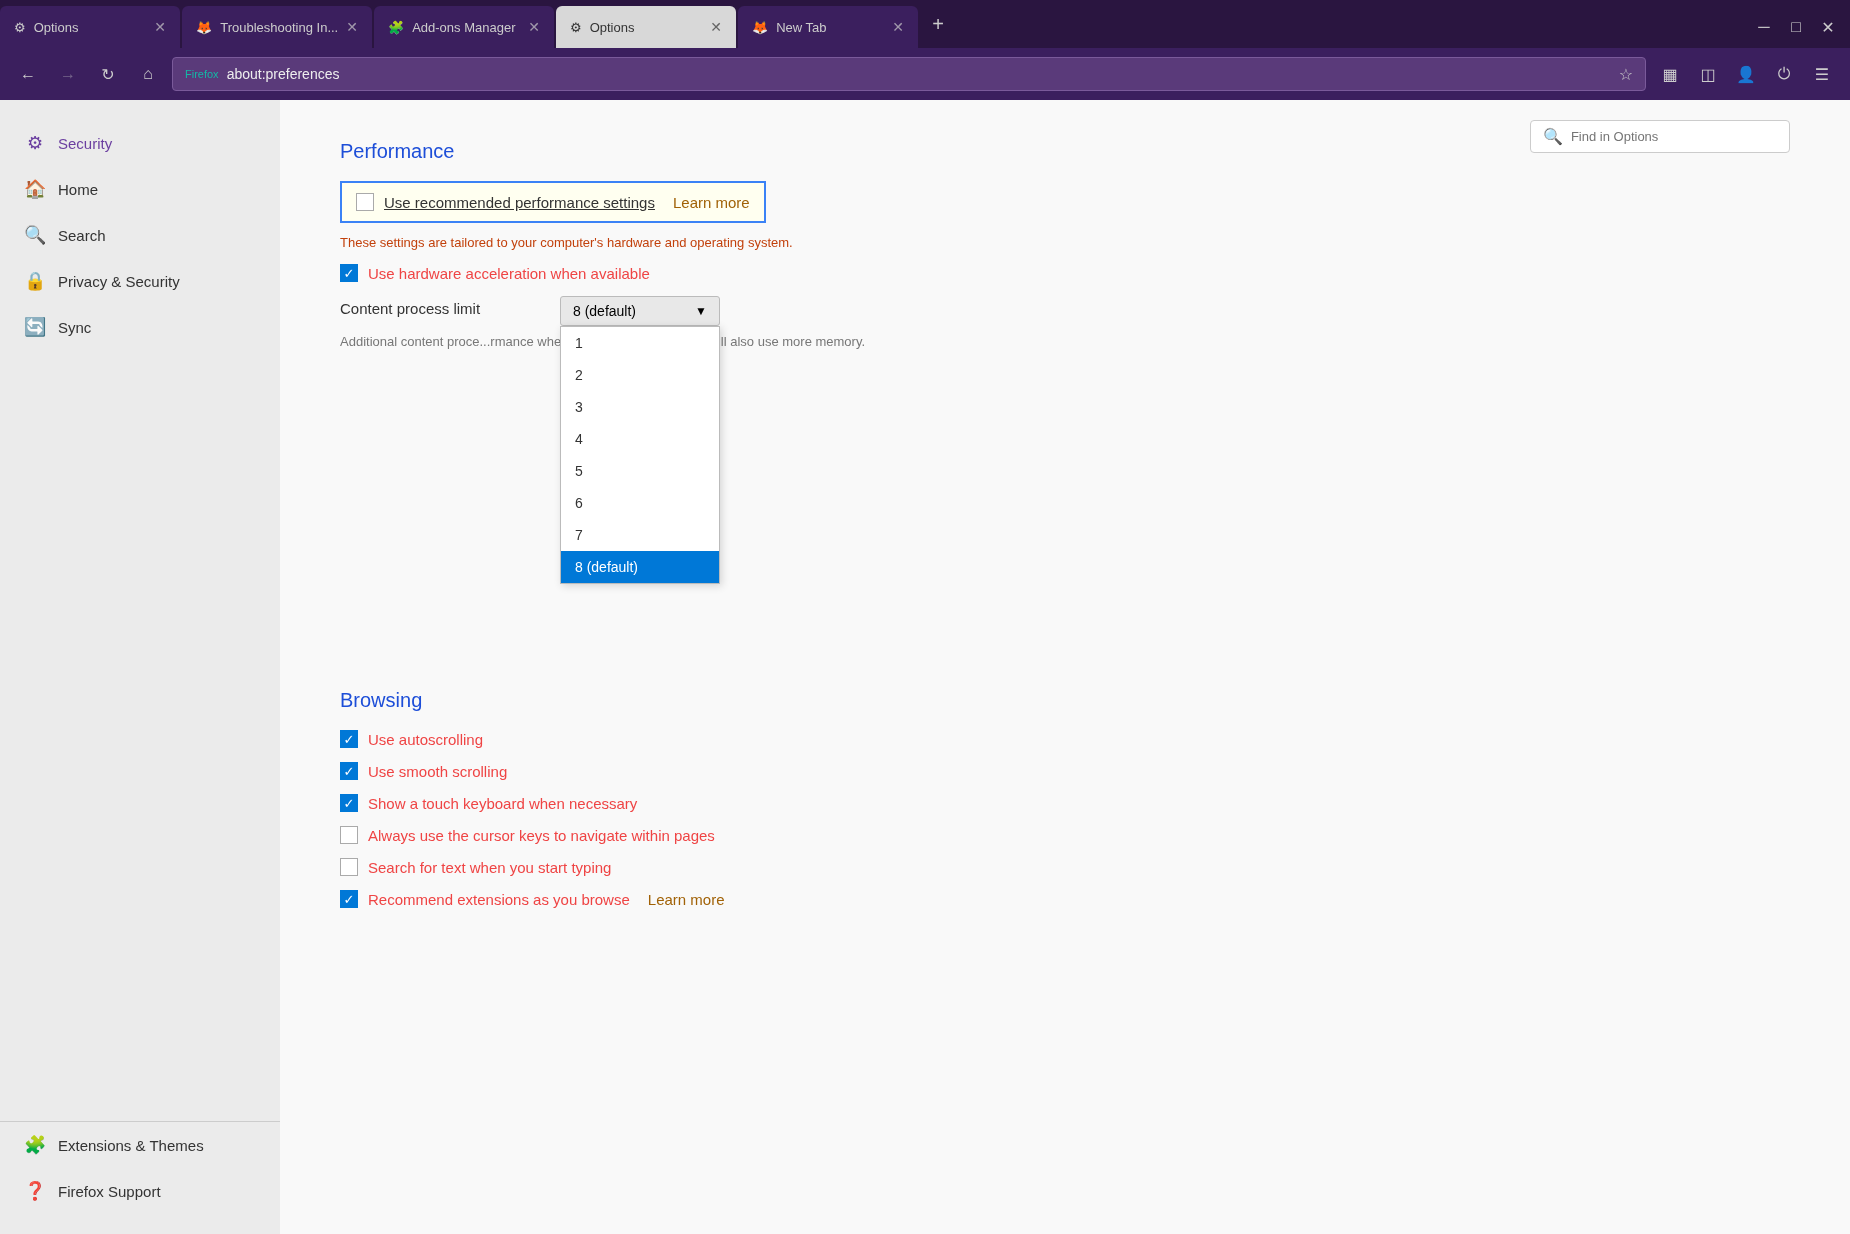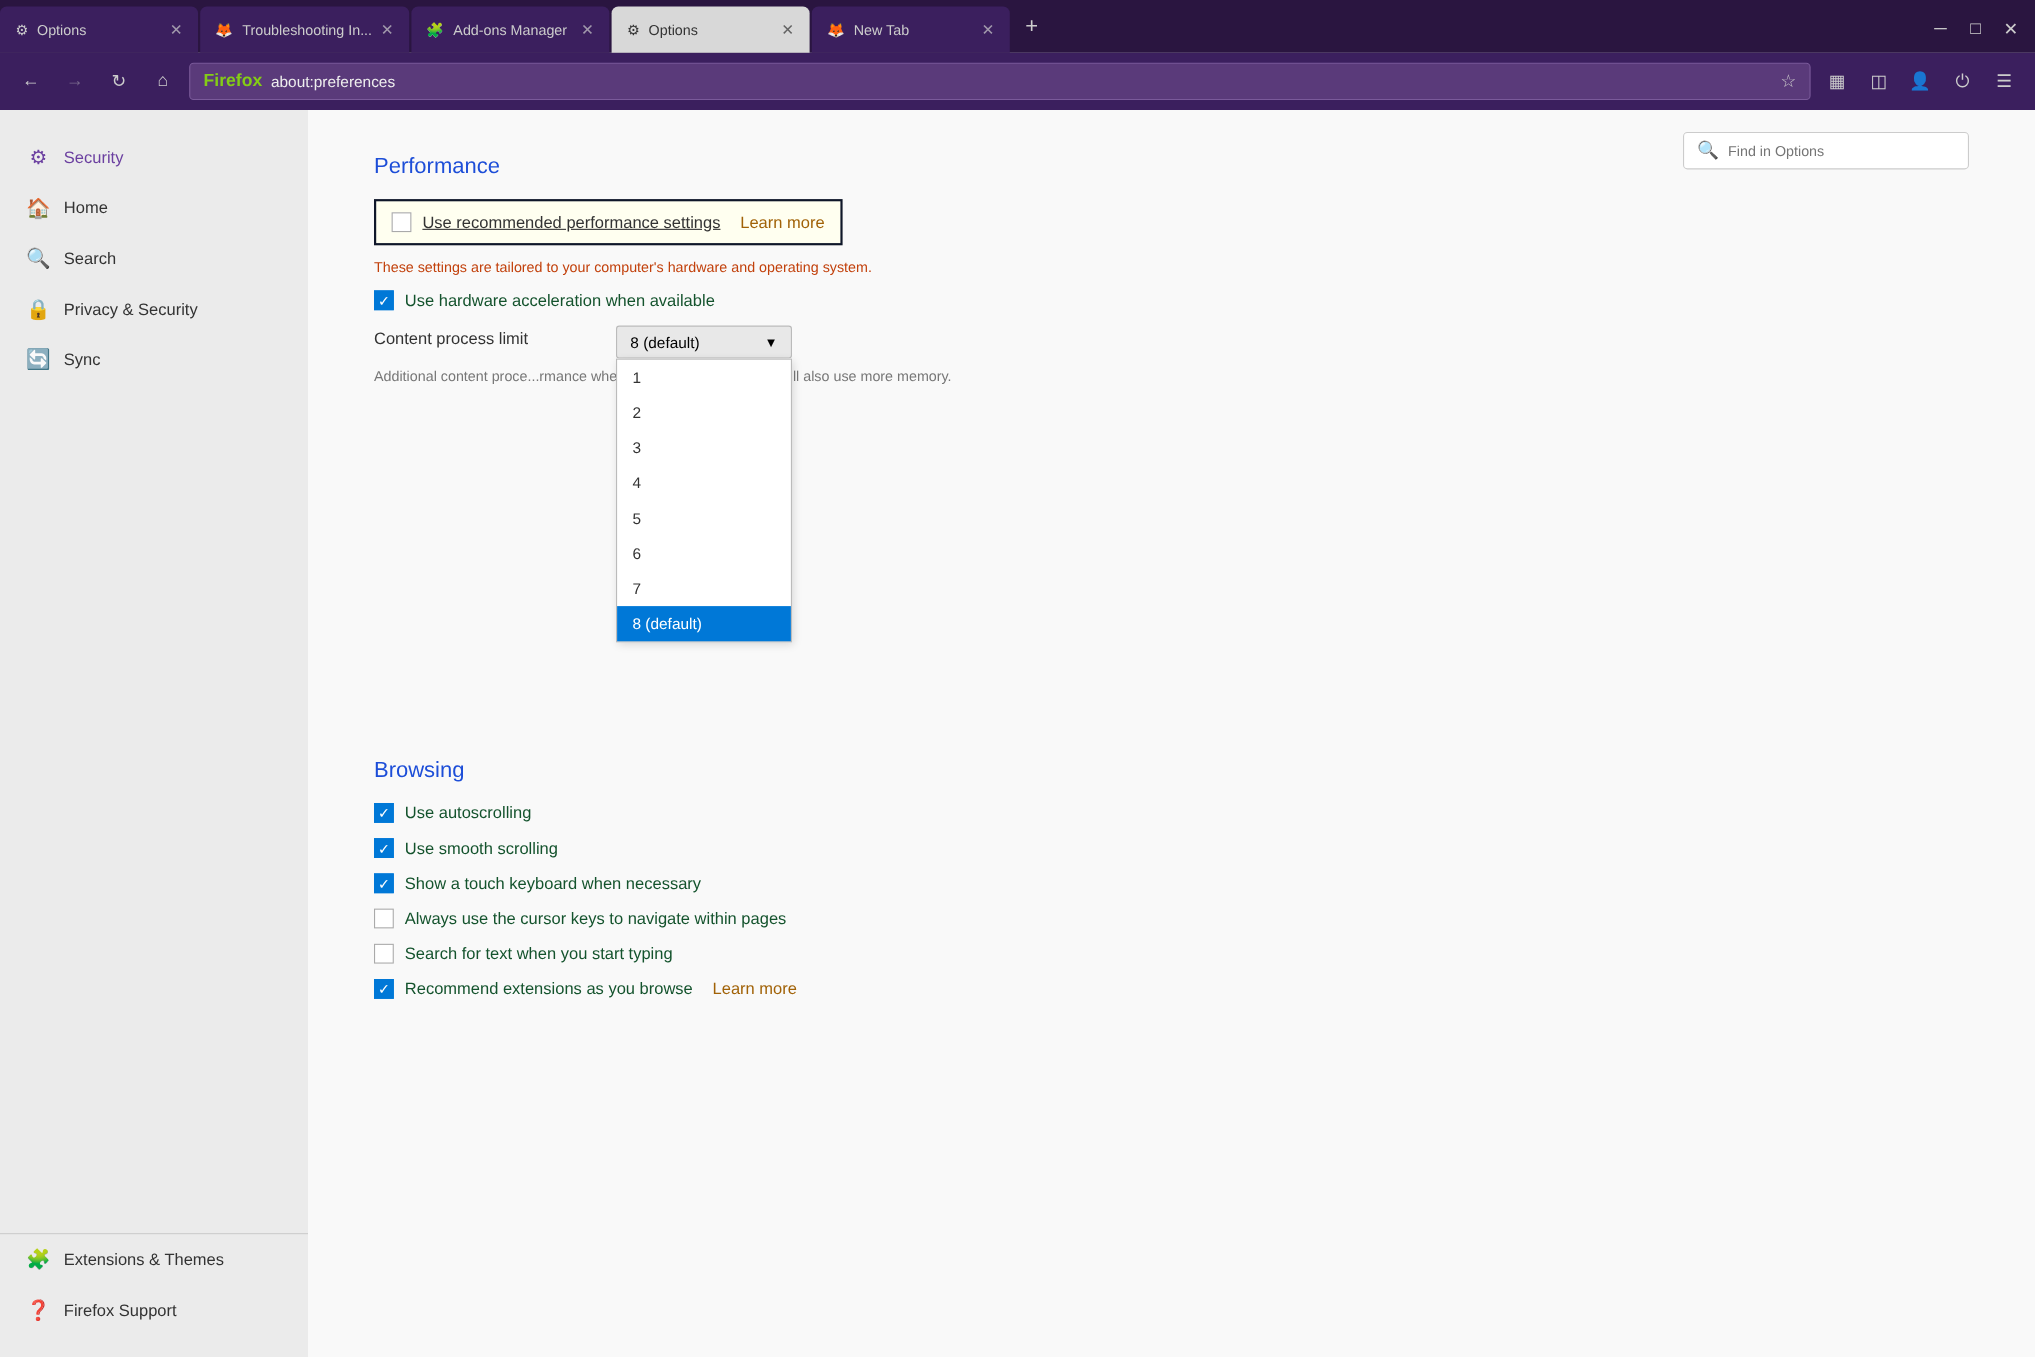--- a/index.html
+++ b/index.html
@@ -38,29 +38,29 @@
 
     .find-bar { position: absolute; top: 20px; right: 60px; }
     .find-input { display: flex; align-items: center; border: 1px solid #ccc; background: white; border-radius: 4px; padding: 6px 12px; gap: 8px; width: 260px; }
     .find-input input { border: none; outline: none; font-size: 13px; width: 100%; background: transparent; color: #888; }
 
     
     .section { margin-top: 60px; }
     .section-title { font-size: 20px; color: #1d4ed8; margin-bottom: 18px; font-weight: 400; }
 
     
-    .perf-highlight { border: 2px solid #0f172a; background: #fffff0; padding: 10px 14px; display: inline-flex; align-items: center; gap: 10px; margin-bottom: 12px; }
+    .perf-highlight { border: 2px solid #3b82f6; background: #fffff0; padding: 10px 14px; display: inline-flex; align-items: center; gap: 10px; margin-bottom: 12px; }
     .checkbox { width: 18px; height: 18px; border: 1px solid #aaa; background: white; flex-shrink: 0; }
     .checkbox.checked { background: #0078d7; border-color: #0078d7; display: flex; align-items: center; justify-content: center; color: white; font-size: 13px; }
     .perf-label { font-size: 15px; color: #333; text-decoration: underline; }
     .learn-more { color: #a16207; font-size: 15px; cursor: pointer; margin-left: 8px; }
 
     .setting-desc { font-size: 13px; color: #c2410c; margin-bottom: 14px; margin-left: 0; }
     .setting-row { display: flex; align-items: center; gap: 10px; margin-bottom: 14px; }
-    .setting-label { font-size: 15px; color: #14532d; }
+    .setting-label { font-size: 15px; color: #ef4444; }
 
     
     .cpl-row { display: flex; align-items: flex-start; gap: 0; margin-bottom: 0; }
     .cpl-label { font-size: 15px; color: #333; padding-top: 4px; min-width: 220px; }
 
     
     .dropdown-wrapper { position: relative; }
     .dropdown-btn { display: flex; align-items: center; gap: 8px; background: #e8e8e8; border: 1px solid #bbb; border-radius: 3px; padding: 6px 12px; font-size: 14px; cursor: pointer; min-width: 160px; }
     .dropdown-arrow { margin-left: auto; font-size: 12px; }
     .dropdown-menu { position: absolute; top: 100%; left: 0; background: white; border: 1px solid #bbb; min-width: 160px; z-index: 100; box-shadow: 2px 2px 8px rgba(0,0,0,0.15); }
@@ -116,21 +116,21 @@
       <div class="win-btn">✕</div>
     </div>
   </div>
 
   <div class="nav-bar">
     <div class="nav-btn">←</div>
     <div class="nav-btn disabled">→</div>
     <div class="nav-btn">↻</div>
     <div class="nav-btn">⌂</div>
     <div class="address-bar">
-      <span style="color:#84cc16; font-weight:bold; font-size:16px;">Firefox</span>
+      <span style="color:#14b8a6; font-weight:normal; font-size:11px;">Firefox</span>
       <span class="address-text">about:preferences</span>
       <span class="address-star">☆</span>
     </div>
     <div class="nav-tools">
       <div class="nav-tool-btn">▦</div>
       <div class="nav-tool-btn">◫</div>
       <div class="nav-tool-btn">👤</div>
       <div class="nav-tool-btn">⏻</div>
       <div class="nav-tool-btn">☰</div>
     </div>

